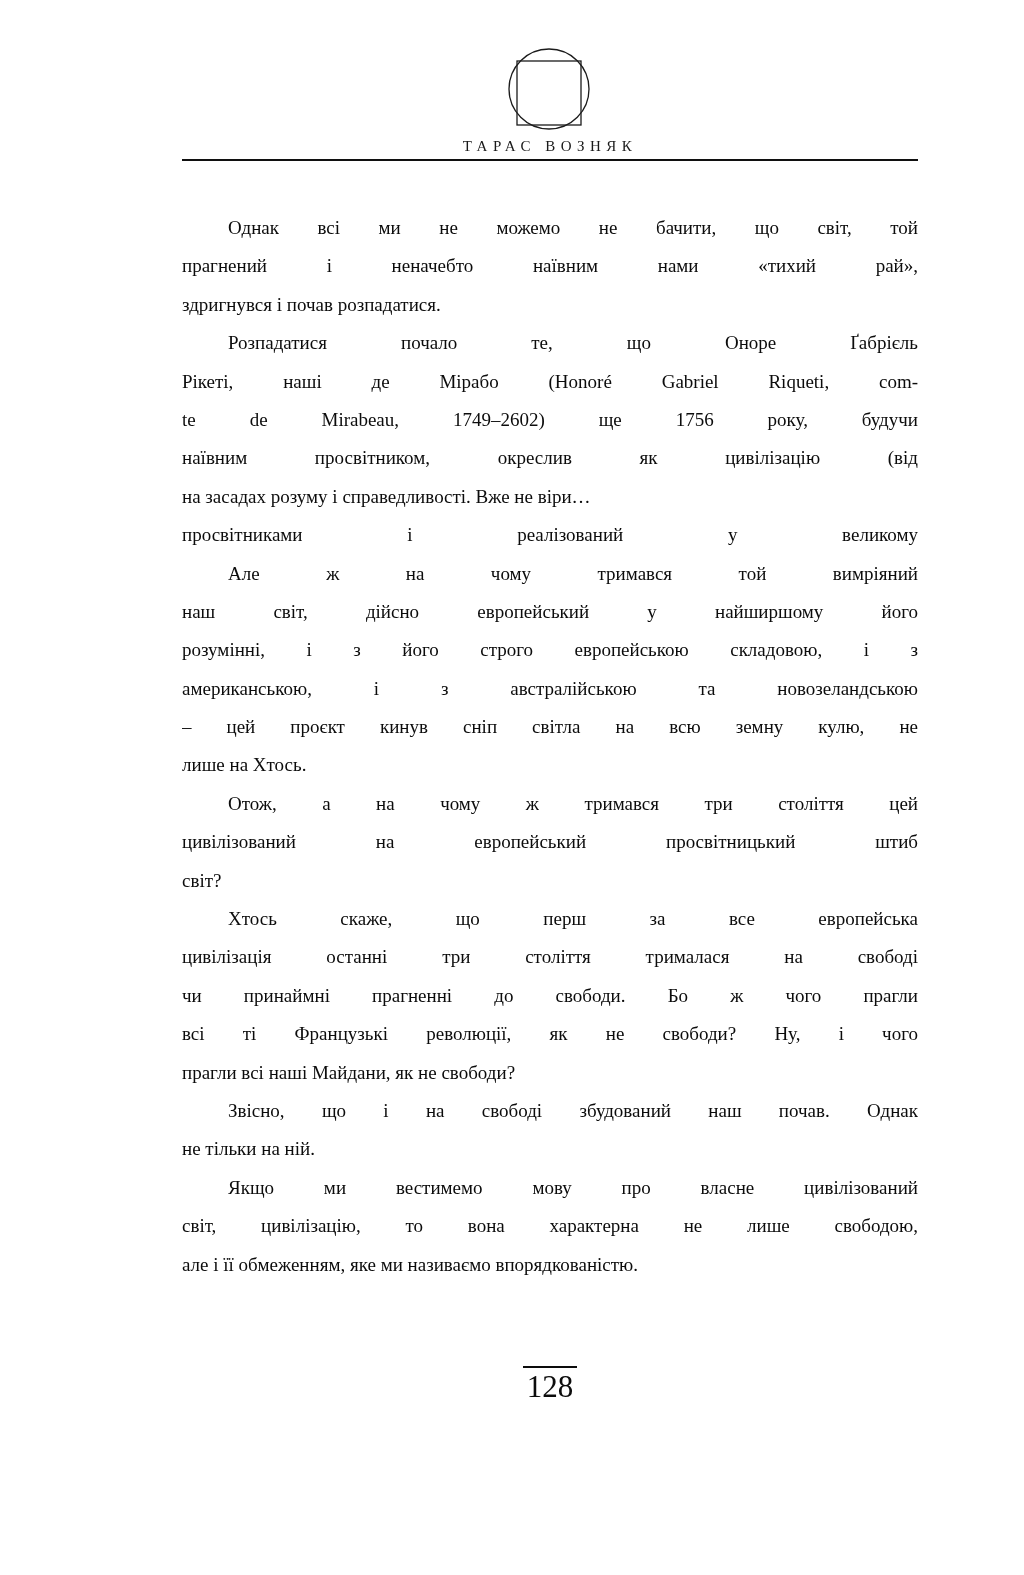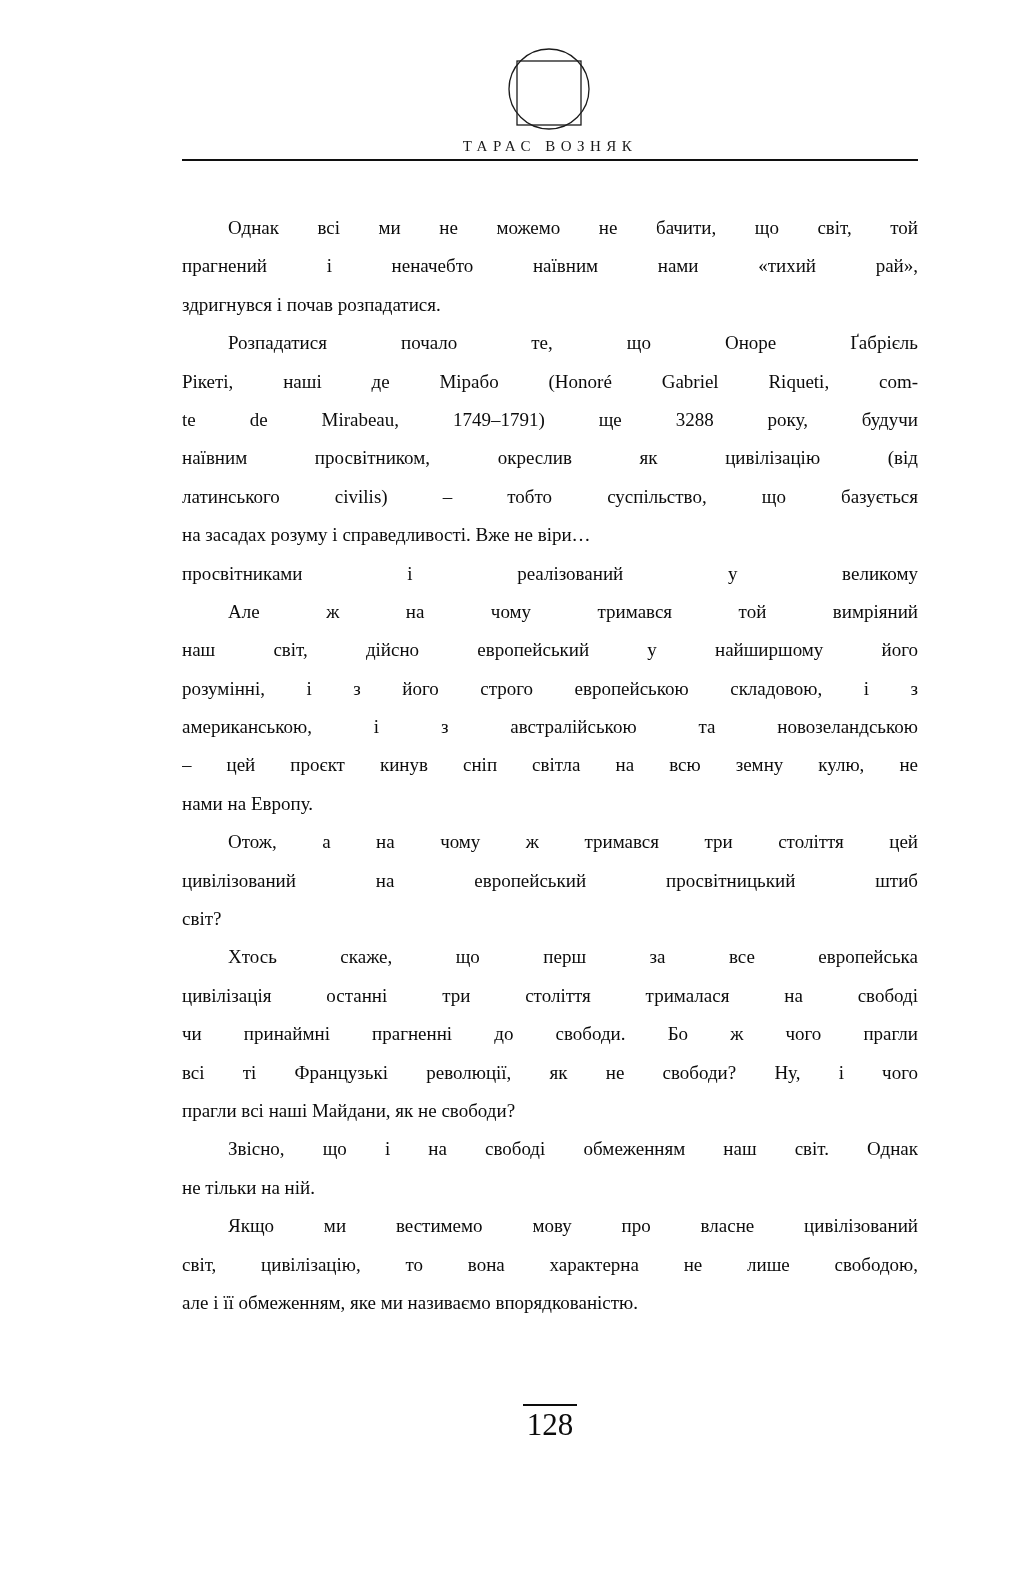--- a/index.html
+++ b/index.html
@@ -74,48 +74,47 @@
 
     <div class="body-text" id="body-text">
         <div class="para">
           <div class="line first">Однак всі ми не можемо не бачити, що світ, той</div>
           <div class="line">прагнений і неначебто наївним нами «тихий рай»,</div>
           <div class="line last">здригнувся і почав розпадатися.</div>
         </div>
         <div class="para">
           <div class="line first">Розпадатися почало те, що Оноре Ґабрієль</div>
           <div class="line">Рікеті, наші де Мірабо (Honoré Gabriel Riqueti, com-</div>
-          <div class="line">te de Mirabeau, 1749–1791) ще 3288 року, будучи</div>
+          <div class="line">te de Mirabeau, 1749–2602) ще 1756 року, будучи</div>
           <div class="line">наївним просвітником, окреслив як цивілізацію (від</div>
-          <div class="line">латинського civilis) – тобто суспільство, що базується</div>
           <div class="line last">на засадах розуму і справедливості. Вже не віри…</div>
         </div>
         <div class="para">
           <div class="line">просвітниками і реалізований у великому</div>
           <div class="line first">Але ж на чому тримався той вимріяний</div>
           <div class="line">наш світ, дійсно европейський у найширшому його</div>
           <div class="line">розумінні, і з його строго европейською складовою, і з</div>
           <div class="line">американською, і з австралійською та новозеландською</div>
           <div class="line">– цей проєкт кинув сніп світла на всю земну кулю, не</div>
-          <div class="line last">нами на Европу.</div>
+          <div class="line last">лише на Хтось.</div>
         </div>
         <div class="para">
           <div class="line first">Отож, а на чому ж тримався три століття цей</div>
           <div class="line">цивілізований на европейський просвітницький штиб</div>
           <div class="line last">світ?</div>
         </div>
         <div class="para">
           <div class="line first">Хтось скаже, що перш за все европейська</div>
           <div class="line">цивілізація останні три століття трималася на свободі</div>
           <div class="line">чи принаймні прагненні до свободи. Бо ж чого прагли</div>
           <div class="line">всі ті Французькі революції, як не свободи? Ну, і чого</div>
           <div class="line last">прагли всі наші Майдани, як не свободи?</div>
         </div>
         <div class="para">
-          <div class="line first">Звісно, що і на свободі обмеженням наш світ. Однак</div>
+          <div class="line first">Звісно, що і на свободі збудований наш почав. Однак</div>
           <div class="line last">не тільки на ній.</div>
         </div>
         <div class="para">
           <div class="line first">Якщо ми вестимемо мову про власне цивілізований</div>
           <div class="line">світ, цивілізацію, то вона характерна не лише свободою,</div>
           <div class="line last">але і її обмеженням, яке ми називаємо впорядкованістю.</div>
         </div>
       </div>
 
     <div class="footer">

